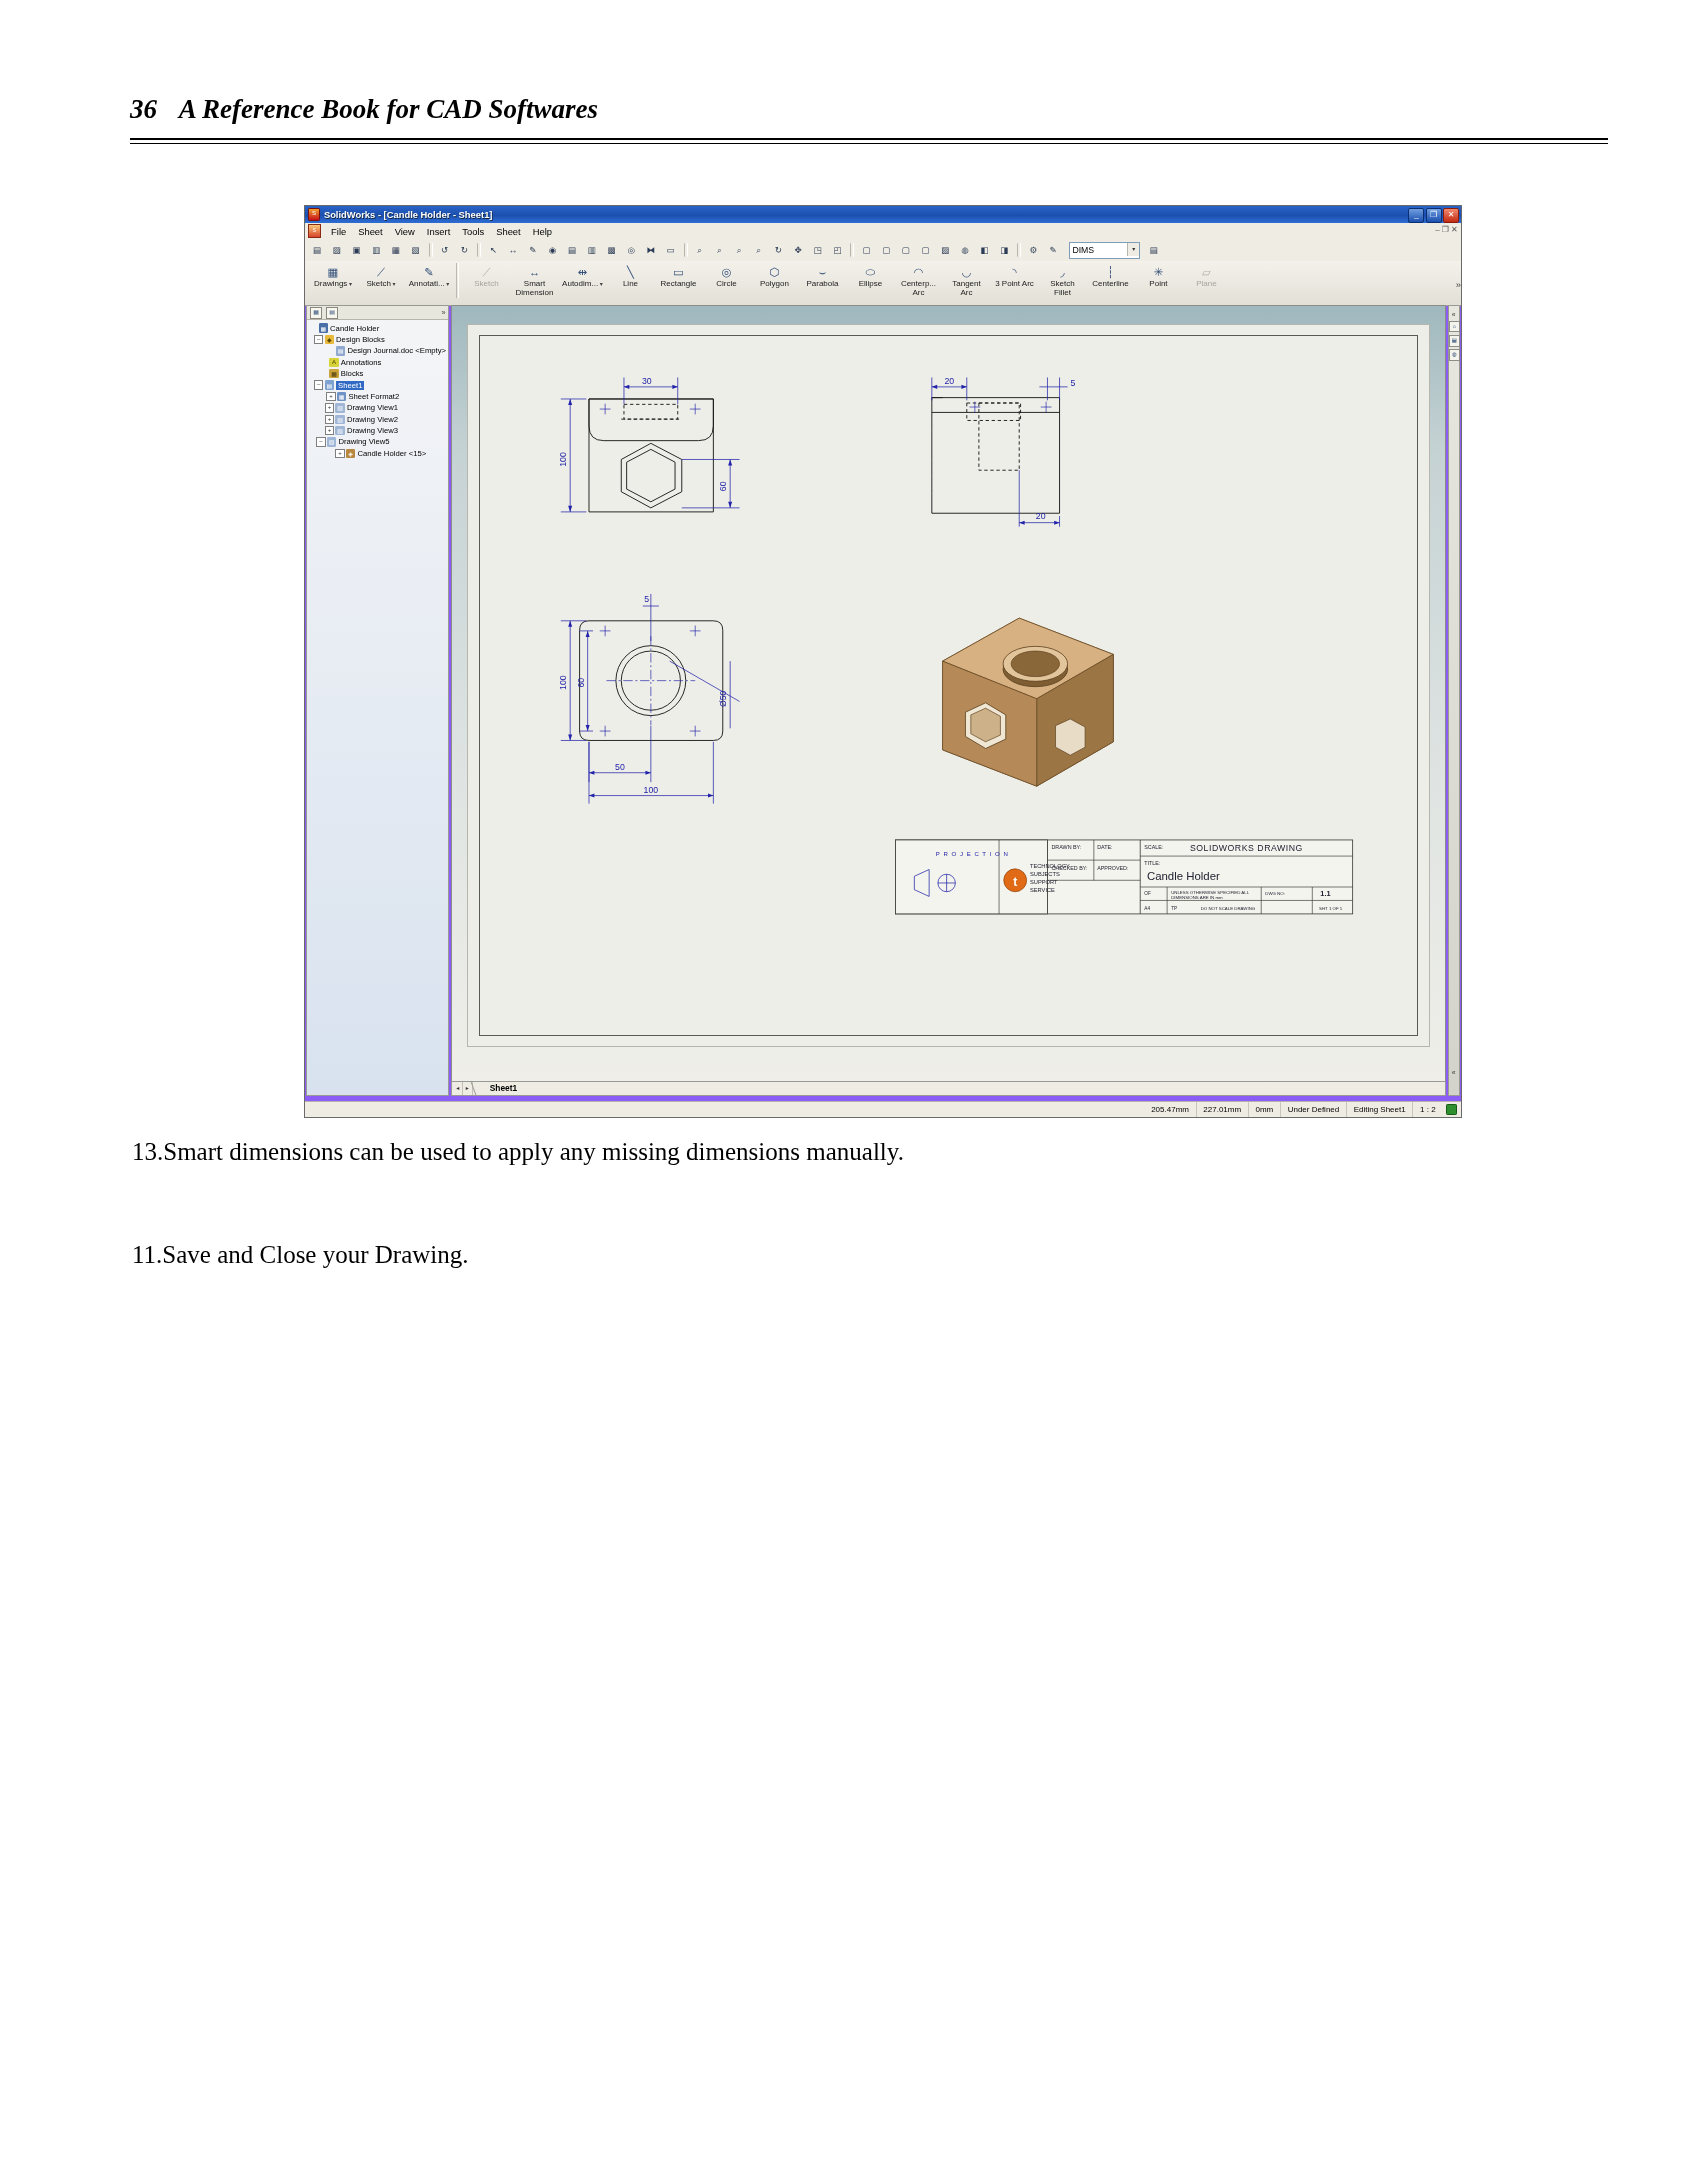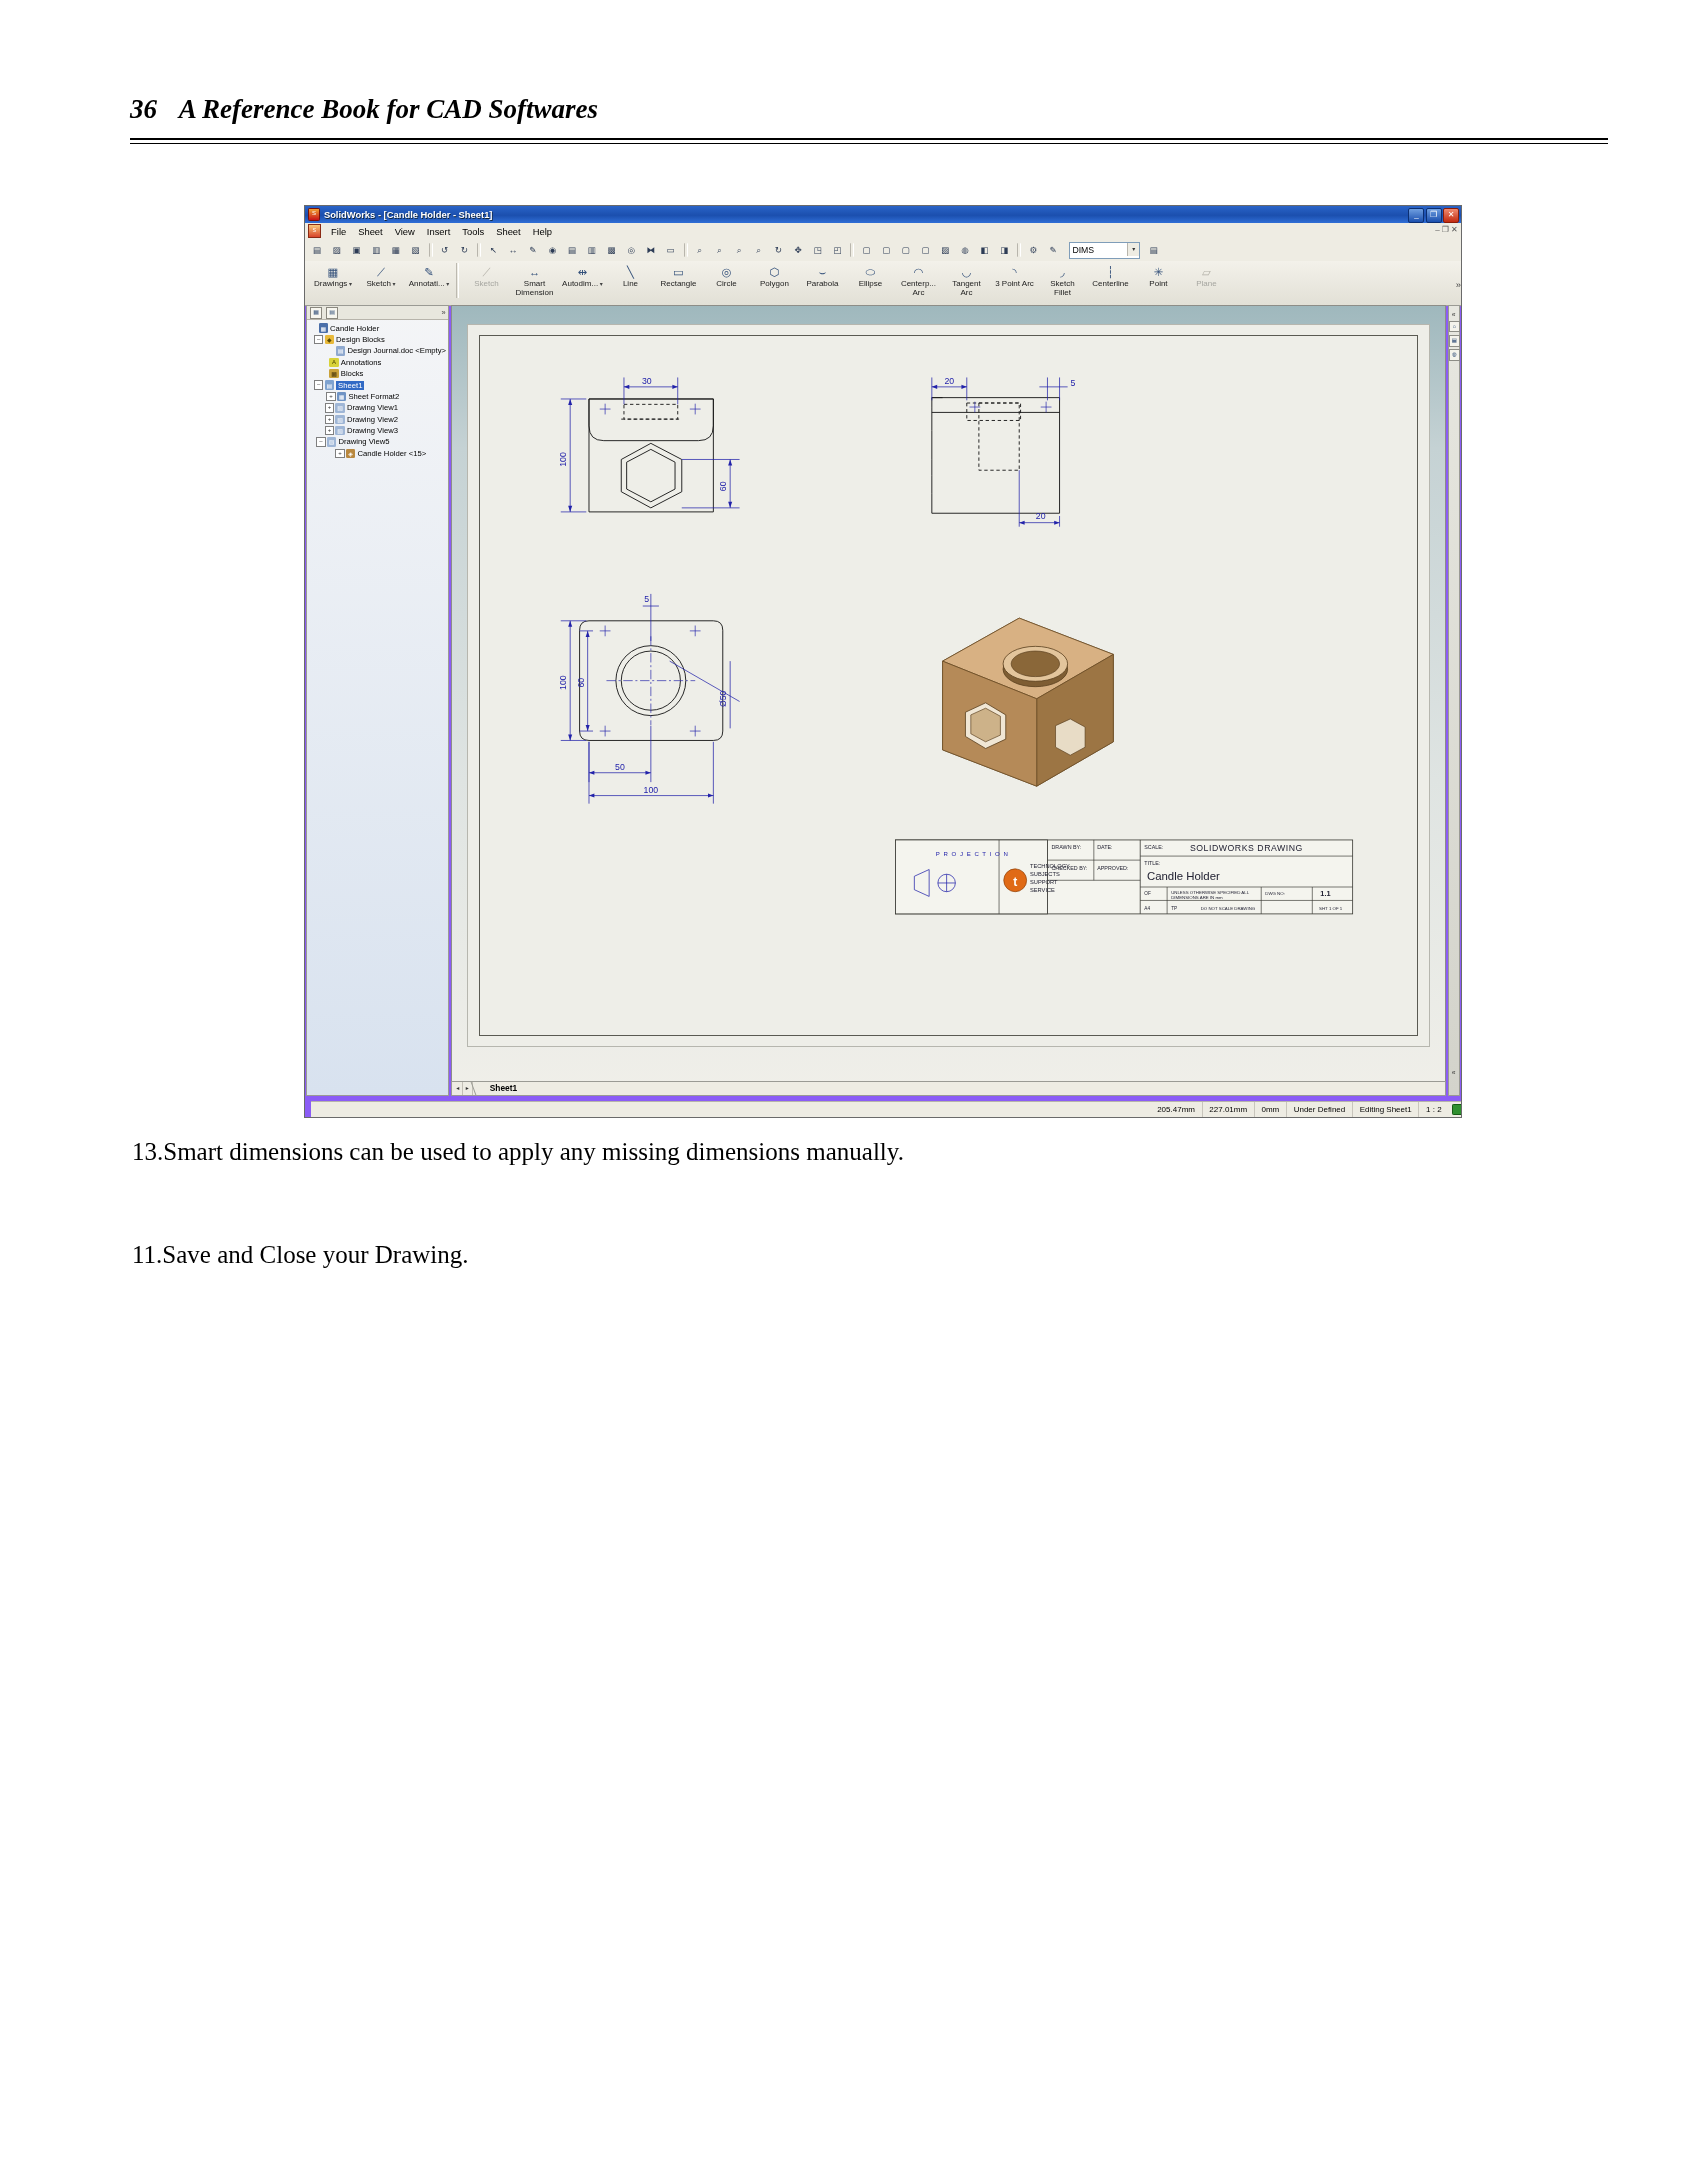--- a/index.html
+++ b/index.html
@@ -189,21 +189,21 @@
   
   .rstrip { position:absolute; right:1.3px; top:99px; width:12px; bottom:21.5px;
     background:linear-gradient(#e7e7e0,#d3d3cb); border:0.7px solid #9a9a94; box-sizing:border-box; }
   .rstrip .ri { width:9.4px; height:9.4px; margin:2.7px auto 0 auto; border:0.7px solid #8d8d87;
     background:#f4f3ec; font-size:5.4px; text-align:center; line-height:8px; color:#33507a; }
   .rstrip .rchev { margin:5.4px auto 0 auto; text-align:center; font-size:6.7px; color:#333; }
   .rstrip .rchev2 { position:absolute; bottom:19px; left:0; width:100%; text-align:center; font-size:6.7px; color:#333; }
 
   
   .statusbar {
-    position:absolute; left:6px; bottom:0; width:100%; height:15px;
+    position:absolute; left:0; bottom:0; width:100%; height:15px;
     background:#eeece3; border-top:0.7px solid #b7b4ab;
     display:flex; align-items:center; justify-content:flex-end;
     font-size:8px; color:#000;
   }
   .statusbar .cell { padding:0 6.7px; border-left:0.7px solid #c8c5bc; height:100%;
      display:flex; align-items:center; }
   .statusbar .cell.first { border-left:none; }
   .statusbar .grn { width:8.7px; height:8.7px; margin:0 4px; background:#2f8f2f;
      border:0.7px solid #155a15; border-radius:1.3px; }
   .botbar { position:absolute; left:0; bottom:-4.7px; width:100%; height:4.7px; background:#1b4fae; }

